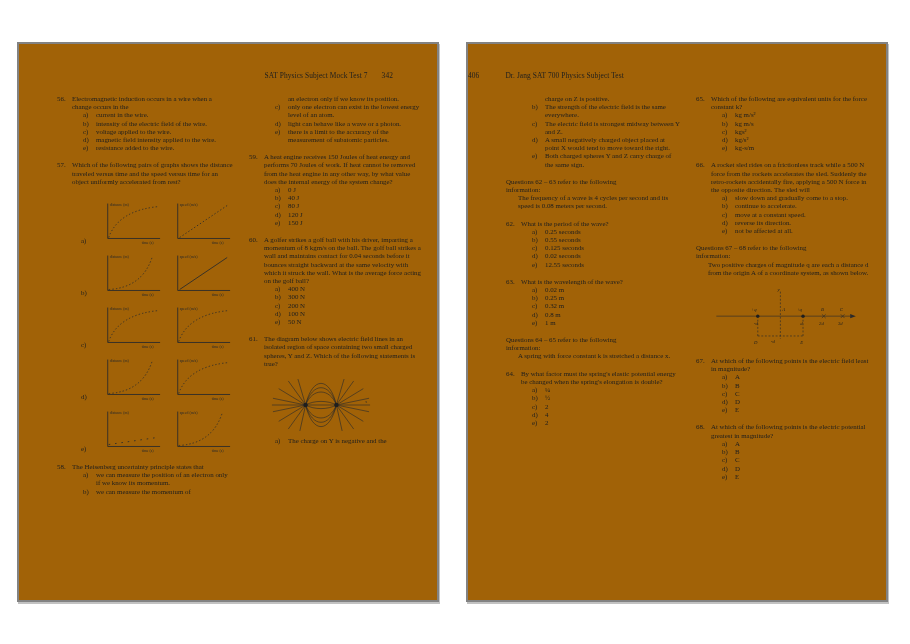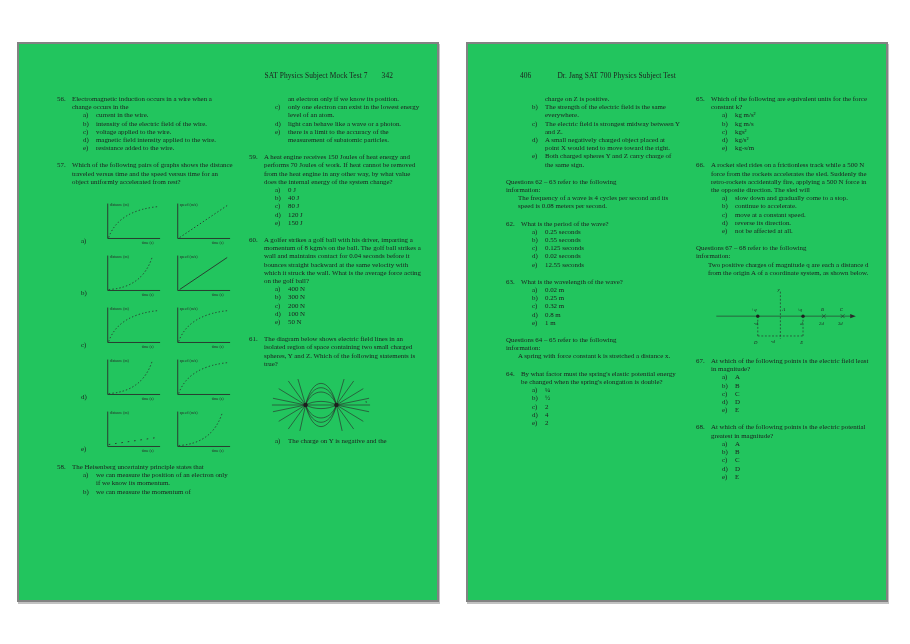--- a/index.html
+++ b/index.html
@@ -1,24 +1,24 @@
 <!DOCTYPE html>
 <html><head>
 <meta charset="utf-8">
 <style>
   *{margin:0;padding:0;box-sizing:border-box}
   html,body{width:910px;height:644px;background:#ffffff;overflow:hidden}
   body{font-family:"Liberation Serif",serif;color:#1e1e1e;position:relative}
-  .page{position:absolute;top:42px;width:422px;height:560px;background:#22c55e;
+  .page{position:absolute;top:42px;width:422px;height:560px;background:#a16207;
         border:2px solid #828282;box-shadow:1px 2px 0 rgba(120,120,120,.45)}
   #page-left{left:17px}
   #page-right{left:466px}
   .pheader{margin-top:27px;font-size:7.4px;display:flex;gap:14px;letter-spacing:.1px}
   #page-left .pheader{justify-content:flex-end;padding-right:44px}
-  #page-right .pheader{padding-left:52px;gap:26px}
+  #page-right .pheader{gap:26px}
   .cols{display:flex;margin-top:15px;padding:0 16px 0 38px;gap:16px}
   .col{width:178px;font-size:6.9px;line-height:8.2px}
   .q{display:flex;margin-bottom:9px}
   .qnum{width:15px;flex:none}
   .qbody{flex:1}
   .opt{display:flex;padding-left:11px}
   .optlabel{width:13px;flex:none}
   .opttext{flex:1}
   .cont .qbody{margin-left:15px}
   .tail{padding-left:24px}

